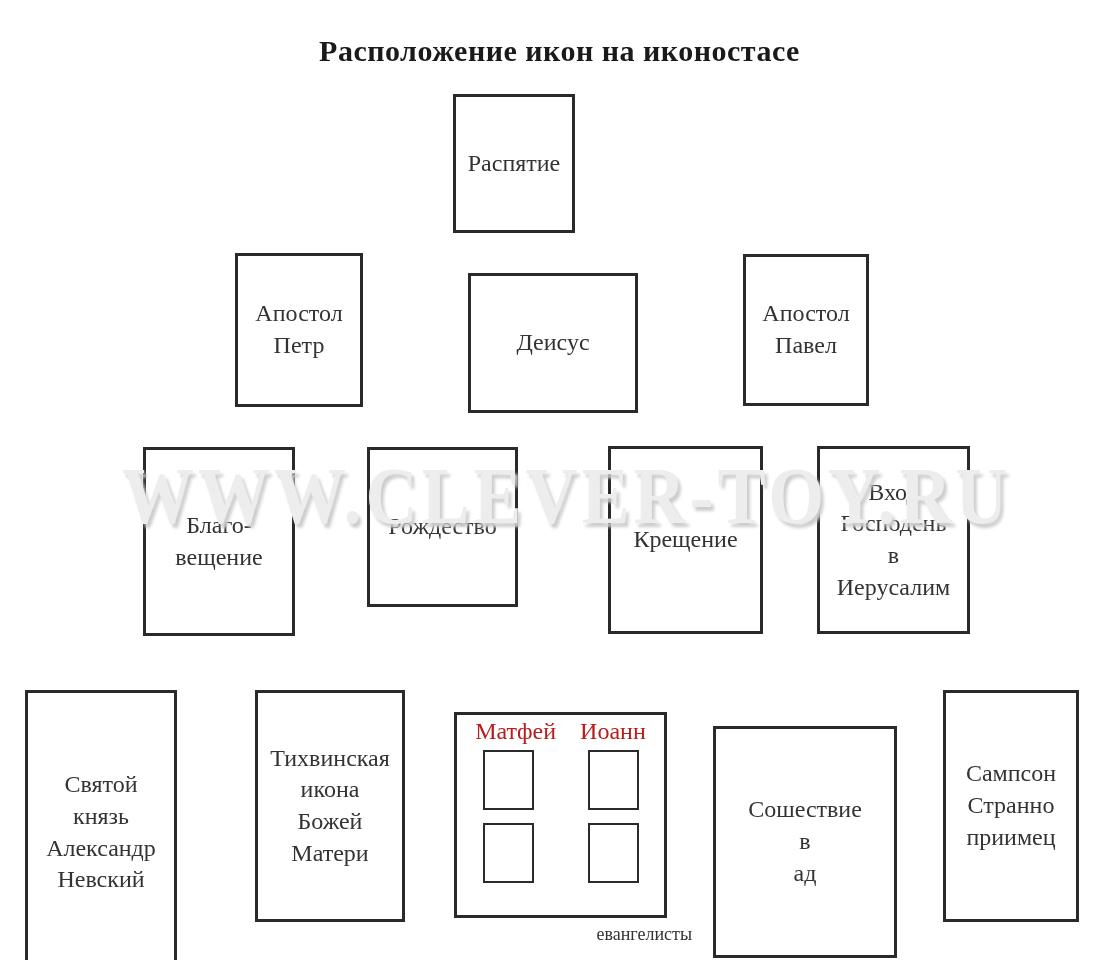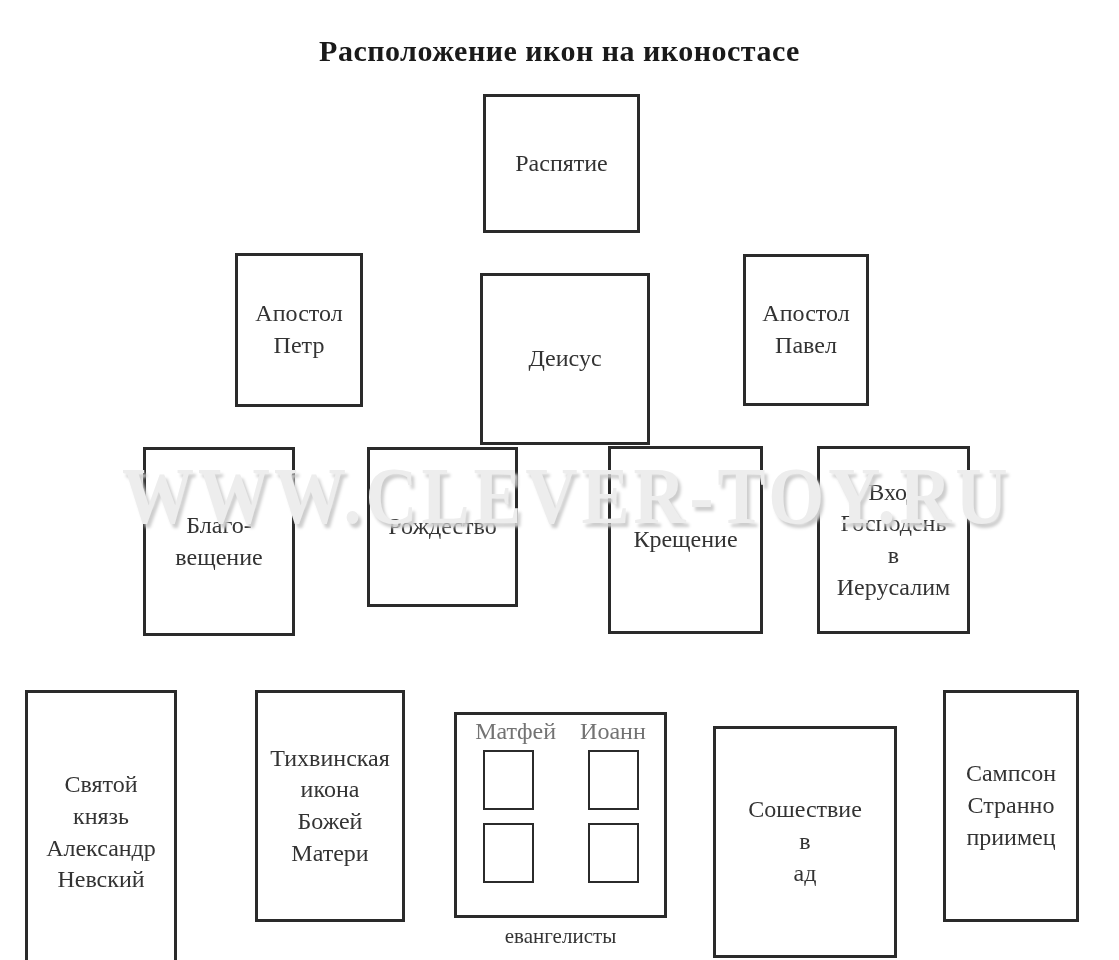--- a/index.html
+++ b/index.html
@@ -39,24 +39,24 @@
     z-index: 1;
   }
   .box .label {
     white-space: pre-line;
     text-align: center;
     font-size: 24px;
     line-height: 1.32;
     color: #333333;
   }
   
-  .b-raspyatie   { left: 483px; top:  80px; width: 157px; height: 139px; }
+  .b-raspyatie   { left: 453px; top:  80px; width: 122px; height: 139px; }
   
   .b-petr        { left: 235px; top: 239px; width: 128px; height: 154px; }
-  .b-deisus      { left: 480px; top: 259px; width: 170px; height: 172px; }
+  .b-deisus      { left: 468px; top: 259px; width: 170px; height: 140px; }
   .b-pavel       { left: 743px; top: 240px; width: 126px; height: 152px; }
   
   .b-blago       { left: 143px; top: 433px; width: 152px; height: 189px; }
   .b-rozhdestvo  { left: 367px; top: 433px; width: 151px; height: 160px; }
   .b-kreshchenie { left: 608px; top: 432px; width: 155px; height: 188px; }
   .b-vkhod       { left: 817px; top: 432px; width: 153px; height: 188px; }
   
   .b-svyatoy     { left:  25px; top: 676px; width: 152px; height: 285px; }
   .b-tikhvin     { left: 255px; top: 676px; width: 150px; height: 232px; }
   .b-soshestvie  { left: 713px; top: 712px; width: 184px; height: 232px; }
@@ -68,21 +68,21 @@
     flex-direction: column;
     align-items: center;
     justify-content: flex-start;
   }
   .ev-names {
     display: grid;
     grid-template-columns: auto auto;
     column-gap: 24px;
     margin-top: 2px;
     font-size: 24px;
-    color: #737373;
+    color: #b91c1c;
     line-height: 1.2;
   }
   .ev-names span { text-align: center; }
   .ev-grid {
     display: grid;
     grid-template-columns: 51px 51px;
     gap: 13px 54px;
     justify-content: center;
     margin-top: 4px;
   }
@@ -102,22 +102,22 @@
     font-size: 24px;
     color: #333333;
     line-height: 1.2;
   }
   .ev-bottom-names span { text-align: center; }
   .ev-caption {
     position: absolute;
     left: 429px;
     top: 910px;
     width: 263px;
-    text-align: center;
-    font-size: 21px;
+    text-align: right;
+    font-size: 18px;
     color: #333333;
     z-index: 1;
   }
   .watermark {
     position: absolute;
     left: 122px;
     top: 436px;
     z-index: 5;
     font-size: 72px;
     font-weight: bold;

